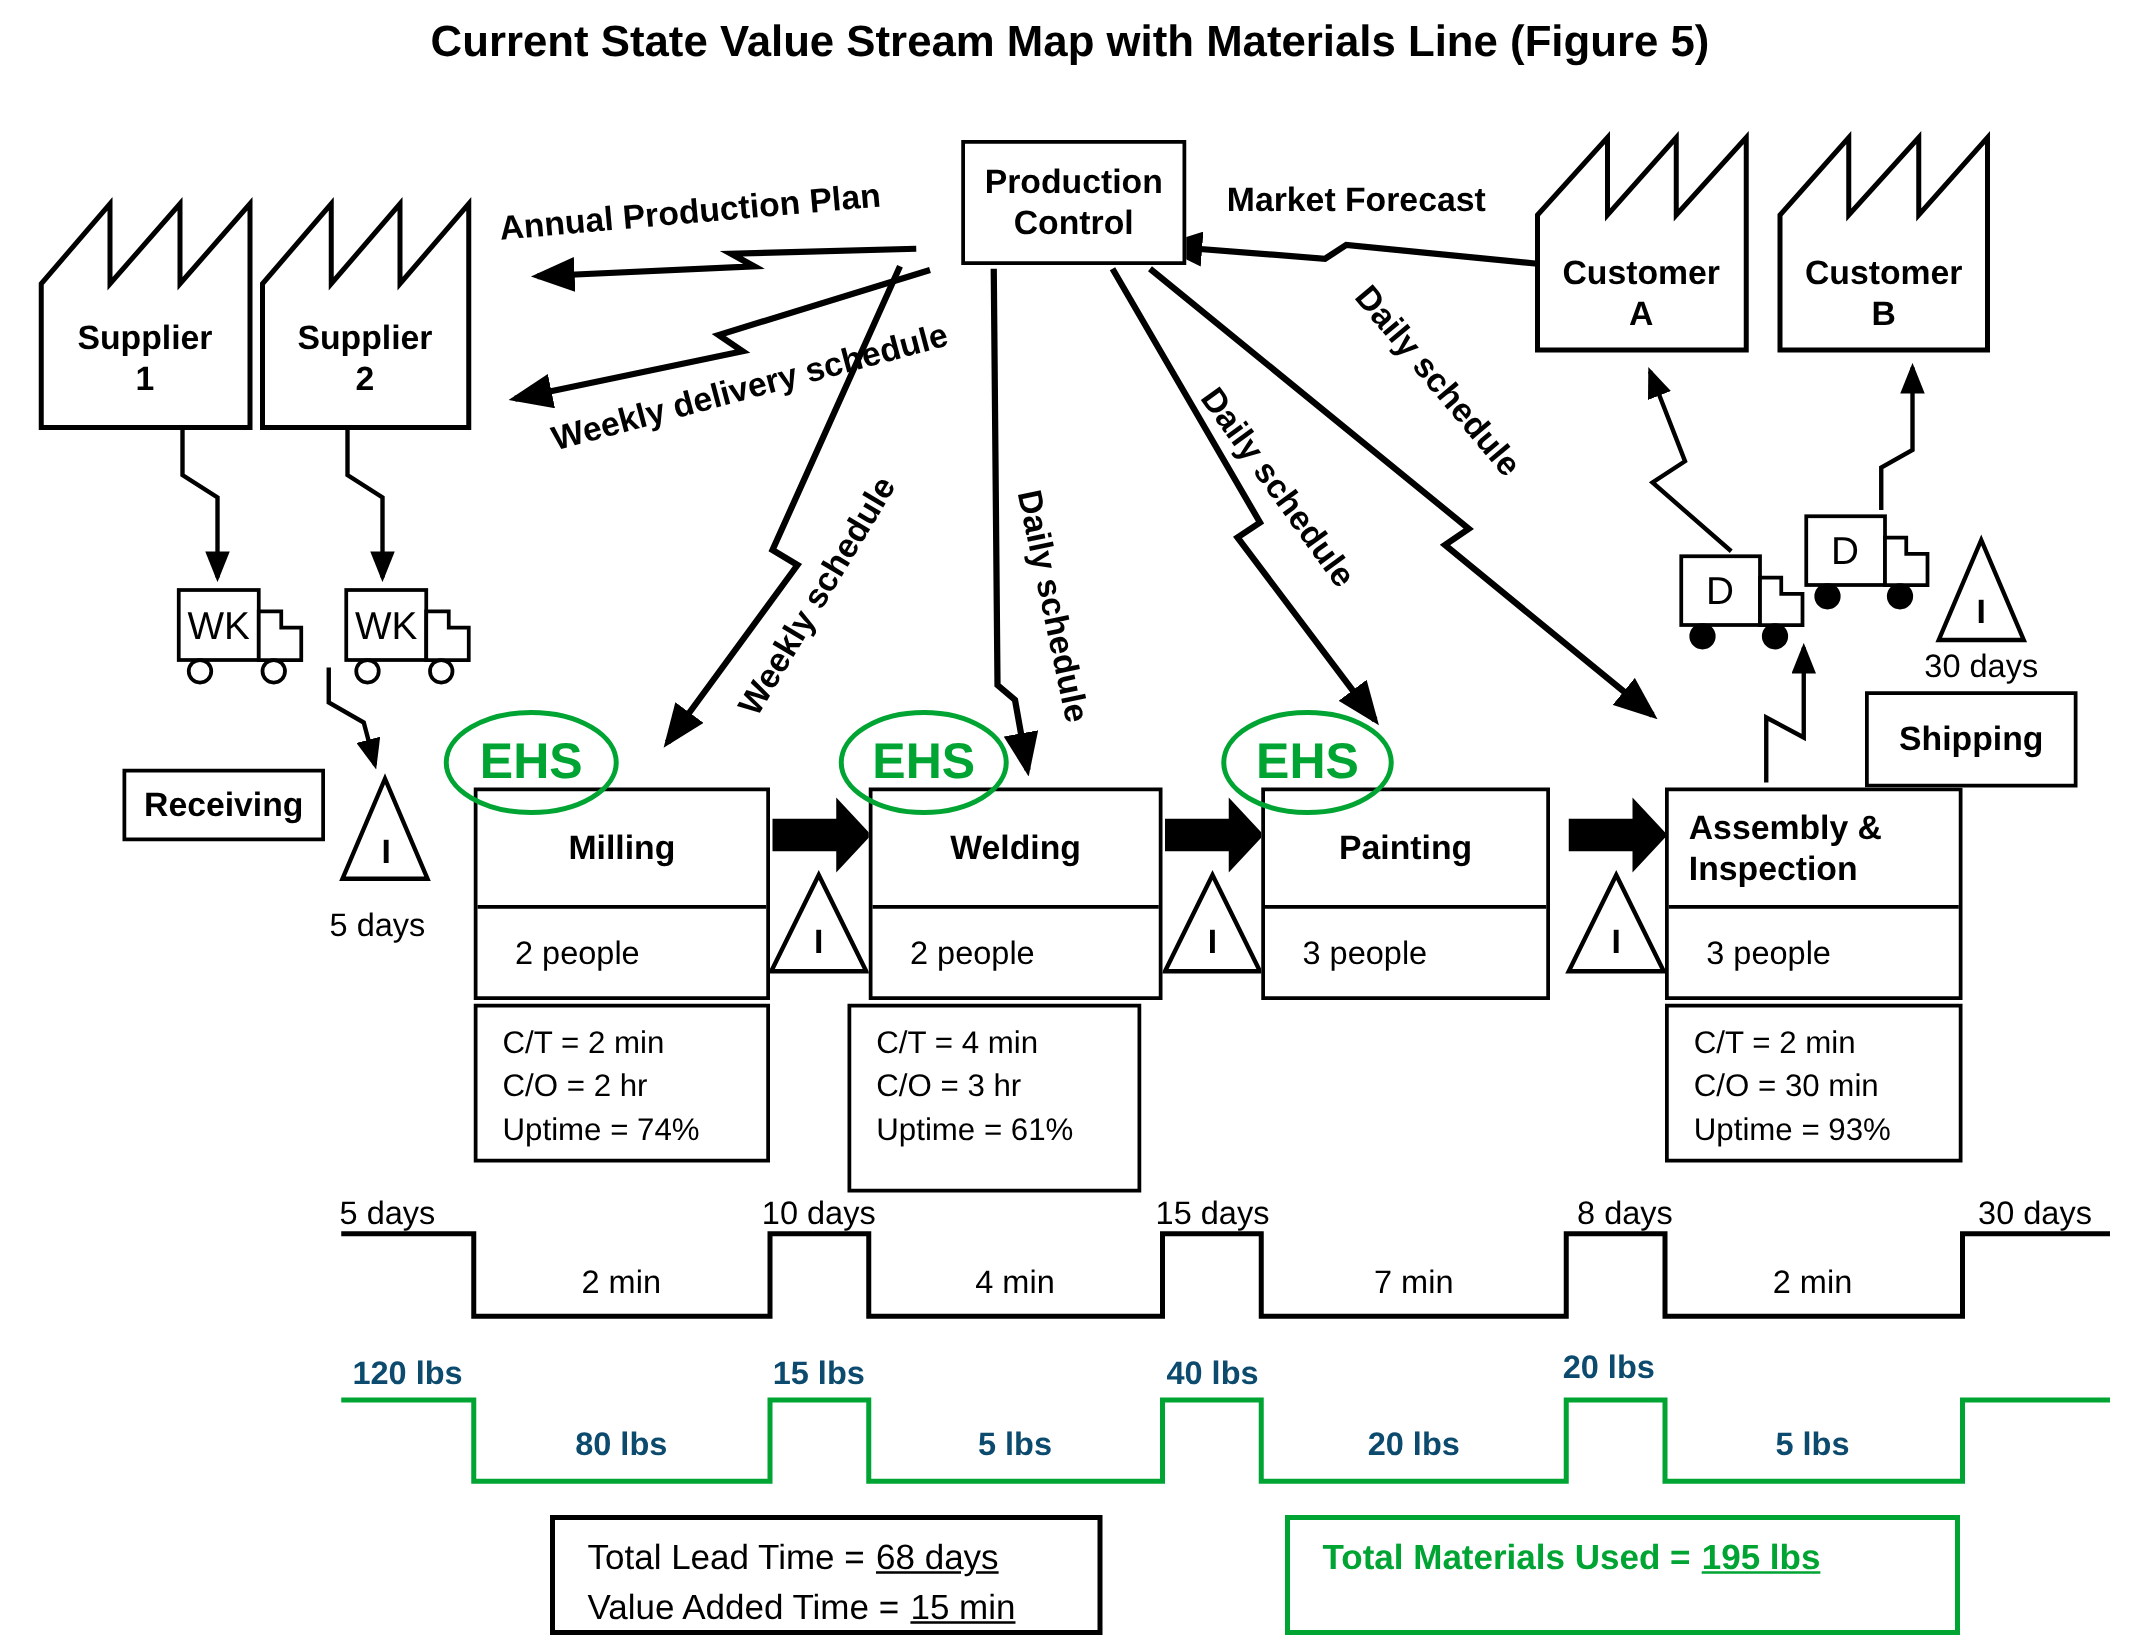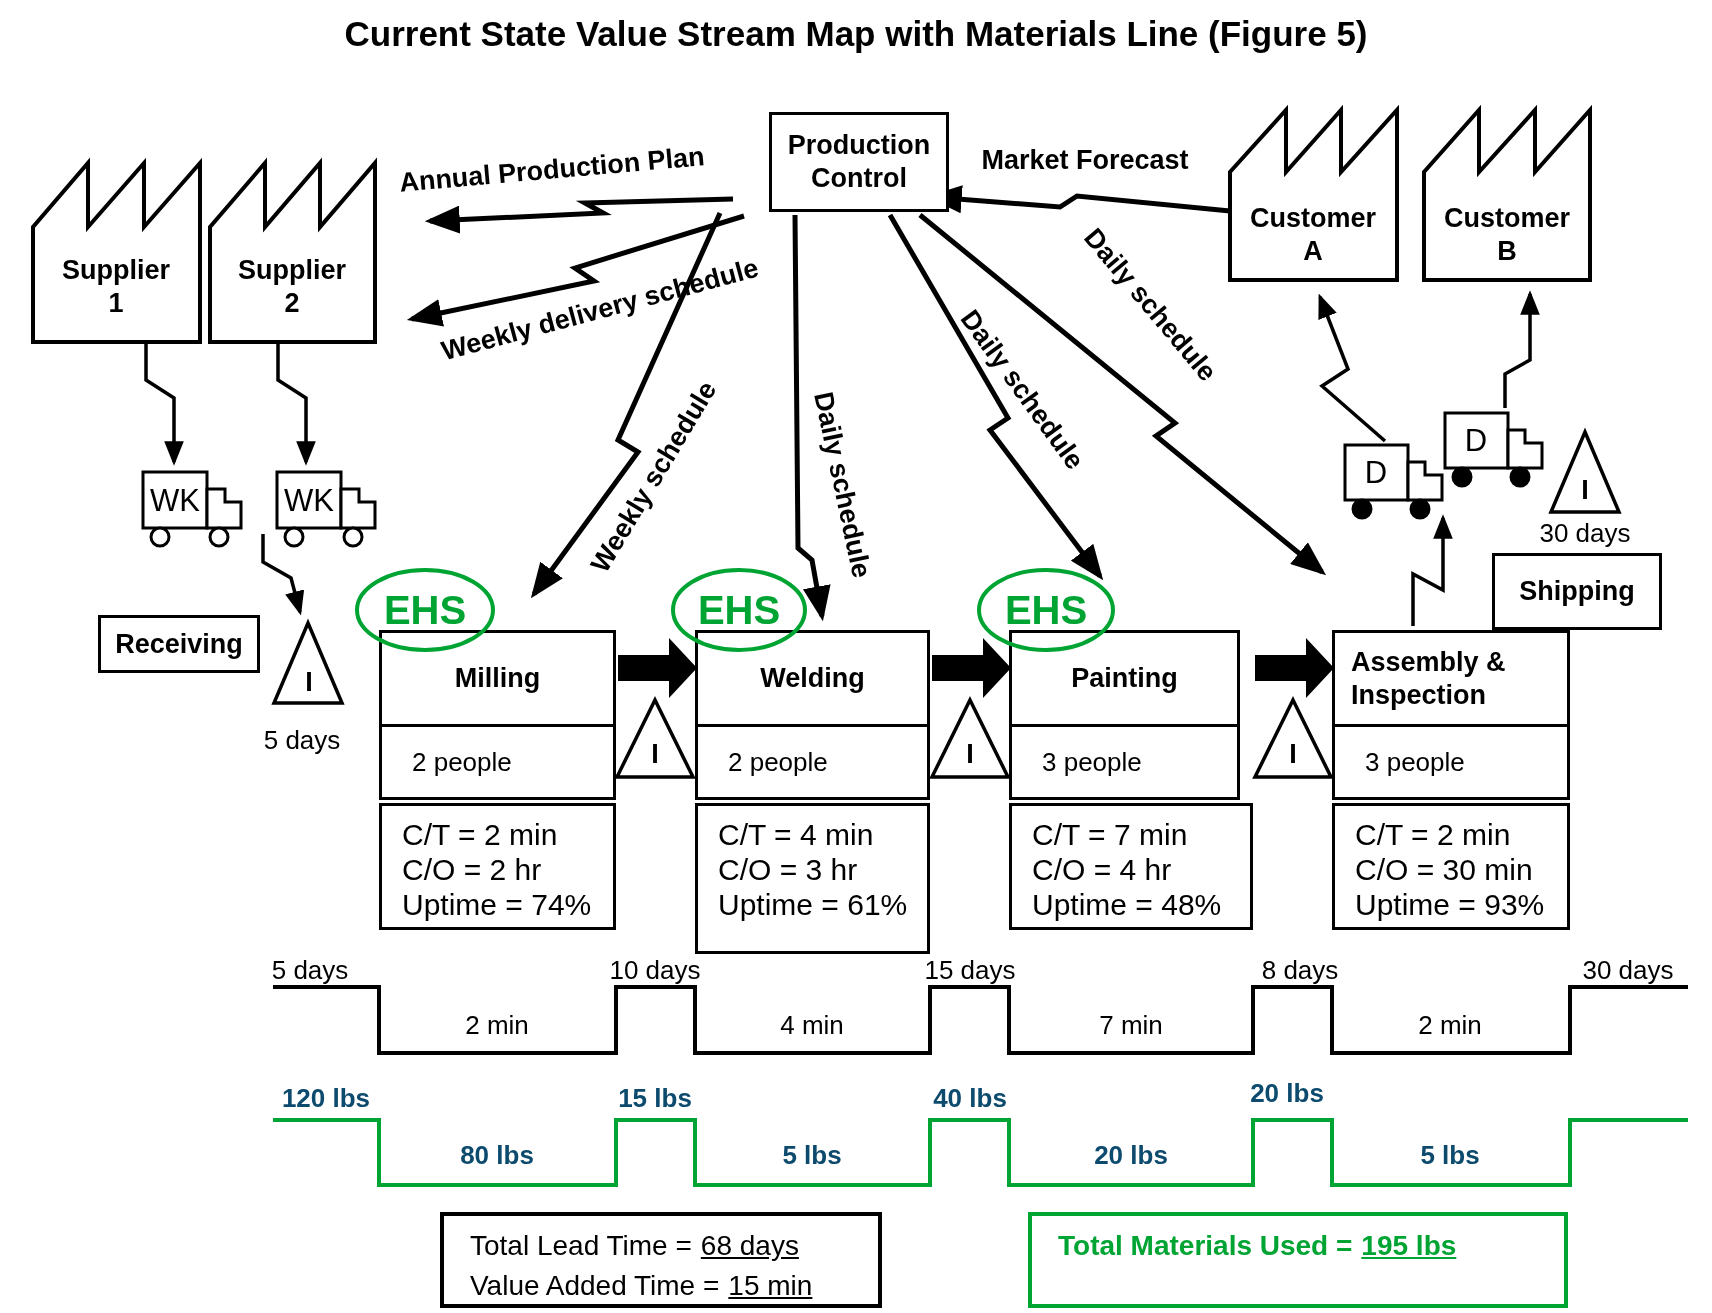--- a/index.html
+++ b/index.html
@@ -20,21 +20,21 @@
   .col{flex-direction:column;line-height:33px;}
   .fac-label{position:absolute;text-align:center;font-weight:bold;font-size:27px;
              line-height:33px;z-index:2;transform:translate(-50%,-50%);}
   .pbox{position:absolute;border:3px solid #000;background:#fff;box-sizing:border-box;z-index:2;}
   .pbox .ptitle{height:94px;border-bottom:3px solid #000;display:flex;align-items:center;
                 justify-content:center;font-weight:bold;font-size:27px;box-sizing:border-box;}
   .pbox .ptitle.two{flex-direction:column;align-items:flex-start;padding-left:16px;
                     justify-content:center;line-height:33px;}
   .pbox .people{height:70px;display:flex;align-items:center;padding-left:30px;font-size:26px;}
   .sbox{position:absolute;border:3px solid #000;background:#fff;box-sizing:border-box;
-        font-size:30px;line-height:35px;padding:11px 0 0 20px;z-index:2;}
+        font-size:25px;line-height:35px;padding:11px 0 0 20px;z-index:2;}
   .ehs{position:absolute;transform:translate(-50%,-50%);font-weight:bold;font-size:40px;
        color:#00A433;z-index:6;}
   .rot{position:absolute;white-space:nowrap;font-weight:bold;font-size:27px;z-index:2;}
   .lad{position:absolute;transform:translateX(-50%);font-size:26px;white-space:nowrap;z-index:2;}
   .ladg{font-weight:bold;color:#0c4a6e;}
   .total-box{position:absolute;border:4px solid #000;background:#fff;box-sizing:border-box;
              font-size:28px;line-height:40px;padding:10px 0 0 26px;z-index:2;}
   .total-box .val{text-decoration:underline;margin-left:9px;}
   .gbox{border-color:#00A433;color:#00A433;font-weight:bold;}
   .inv{position:absolute;transform:translate(-50%,-50%);font-weight:bold;font-size:27px;z-index:2;}
@@ -180,34 +180,29 @@
   <div class="sbox" style="left:379px;top:803px;width:237px;height:127px;">
     <div>C/T = 2 min</div>
     <div>C/O = 2 hr</div>
     <div>Uptime = 74%</div>
   </div>
 
   <div class="pbox" style="left:695px;top:630px;width:235px;height:170px;">
     <div class="ptitle">Welding</div>
     <div class="people">2 people</div>
   </div>
-  <div class="sbox" style="left:695px;top:803px;width:235px;height:151px;">
+  <div class="sbox" style="left:678px;top:803px;width:235px;height:151px;">
     <div>C/T = 4 min</div>
     <div>C/O = 3 hr</div>
     <div>Uptime = 61%</div>
   </div>
 
   <div class="pbox" style="left:1009px;top:630px;width:231px;height:170px;">
     <div class="ptitle">Painting</div>
     <div class="people">3 people</div>
-  </div>
-  <div class="sbox" style="left:1009px;top:803px;width:244px;height:127px;">
-    <div>C/T = 7 min</div>
-    <div>C/O = 4 hr</div>
-    <div>Uptime = 48%</div>
   </div>
 
   <div class="pbox" style="left:1332px;top:630px;width:238px;height:170px;">
     <div class="ptitle two">
       <div>Assembly &amp;</div>
       <div>Inspection</div>
     </div>
     <div class="people">3 people</div>
   </div>
   <div class="sbox" style="left:1332px;top:803px;width:238px;height:127px;">

